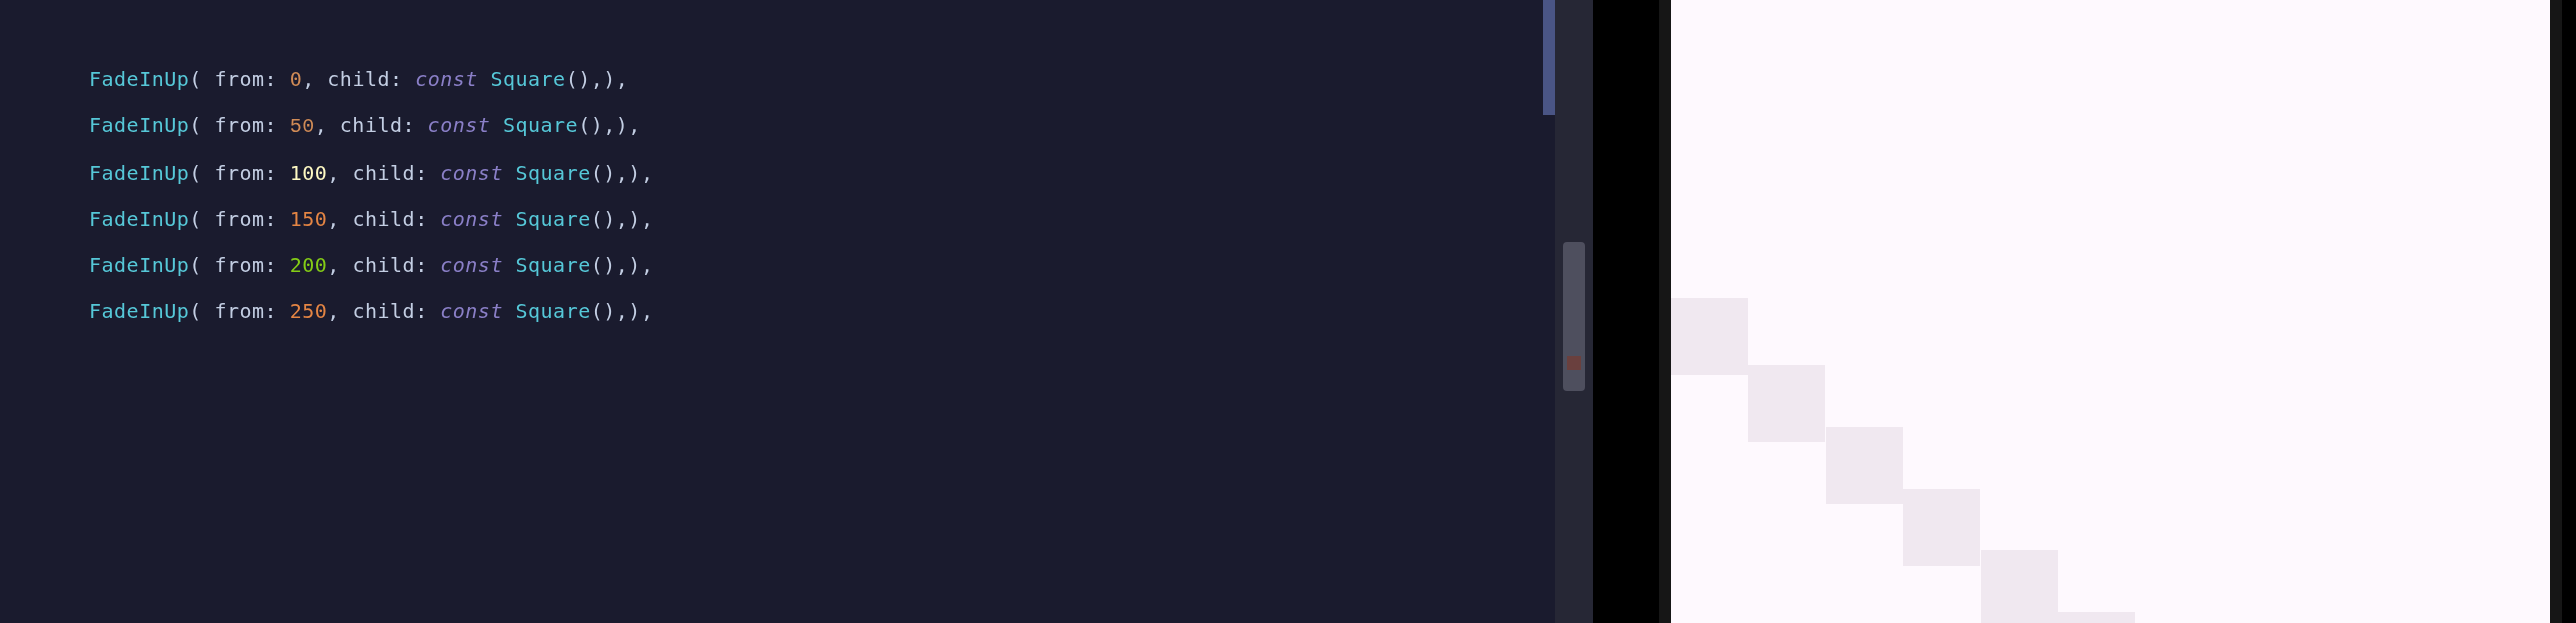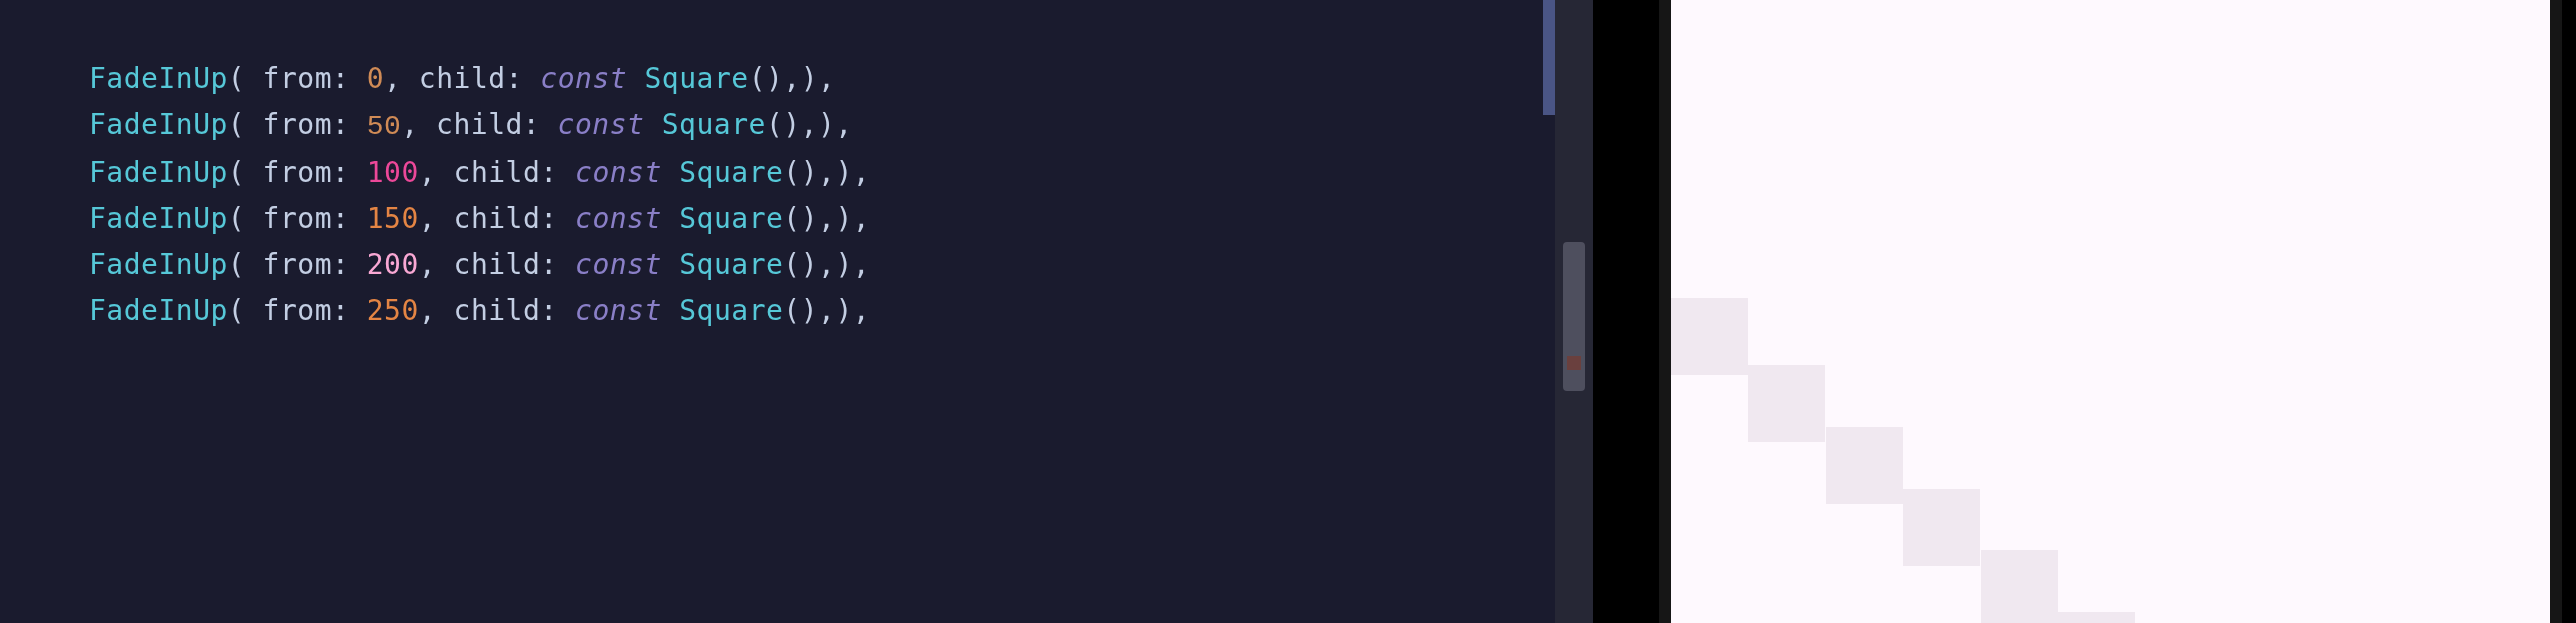--- a/index.html
+++ b/index.html
@@ -8,33 +8,33 @@
     display: flex;
     font-family: "SF Mono", ui-monospace, Menlo, Consolas, monospace;
     background: #0f0f15;
   }
   .editor {
     position: relative;
     width: 1555px;
     height: 624px;
     background: #1a1b2e;
     padding: 56px 0 0 89px;
-    font-size: 28px;
+    font-size: 20px;
     line-height: 46px;
     letter-spacing: 0.5px;
   }
   .code-line { white-space: pre; }
   .t-class   { color: #56c8d8; }
   .t-punc    { color: #c3cee3; }
   .t-param   { color: #c3cee3; }
   .t-num-0   { color: #d08b56; }
   .t-num-1   { color: #d08b56; font-family: Liberation Mono, monospace; }
-  .t-num-2   { color: #ec4899; margin-top: 6px; }
+  .t-num-2   { color: #fef9c3; margin-top: 6px; }
   .t-num-3   { color: #e48544; text-align: right; }
-  .t-num-4   { color: #f9a8d4; }
+  .t-num-4   { color: #84cc16; }
   .t-num-5   { color: #e48544; }
   .t-keyword { color: #8a7fc7; font-style: italic; }
   .t-type    { color: #56c8d8; }
 
   .scroll-indicator {
     position: absolute;
     top: 0;
     right: 0;
     width: 12px;
     height: 115px;

